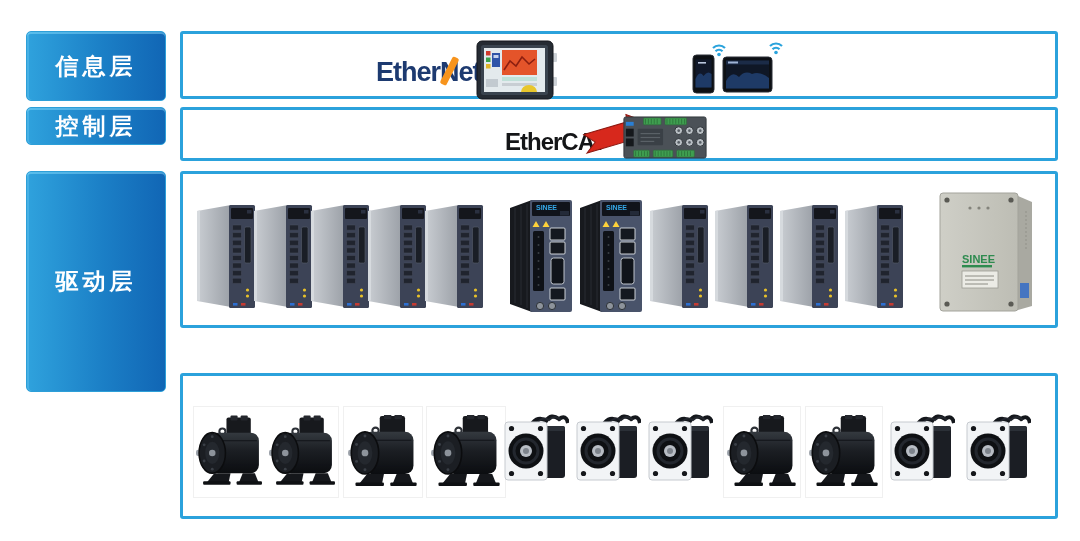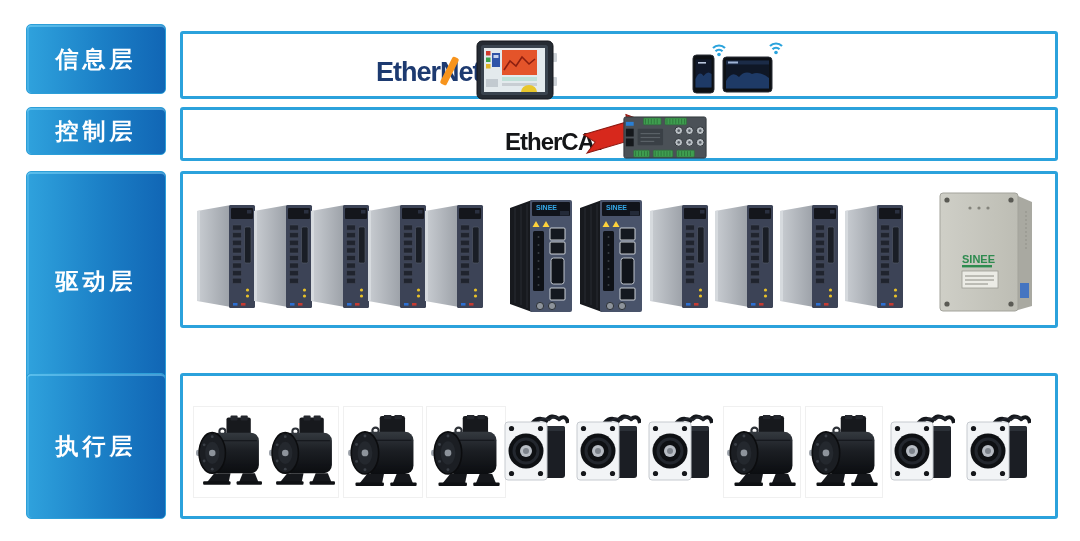--- a/index.html
+++ b/index.html
@@ -61,21 +61,21 @@
         <stop offset="0" stop-color="#c9cdd2"></stop>
           <stop offset="1" stop-color="#9ba0a7"></stop>
       </linearGradient>
       <linearGradient id="lg-beige" x1="0" y1="0" x2="1" y2="0">
         <stop offset="0" stop-color="#cfcfc7"></stop>
           <stop offset="1" stop-color="#bdbdb4"></stop>
       </linearGradient>
     </defs>
   </svg>
 
-  <div class="layer-label" style="top:24px;height:70px;text-align:center;">信息层</div>
+  <div class="layer-label" style="top:31px;height:70px;text-align:center;">信息层</div>
   <div class="layer-box" style="top:31px;height:68px;" id="box-info">
       <div class="dev " style="left:193px;top:22px;width:102px;height:34px;">
         <div class="eth-logo">
           <span class="eth-text">EtherNet</span>
           <span class="eth-slash"></span>
         </div>
       </div>
       <div class="dev " style="left:292px;top:5px;width:84px;height:62px;">
         <svg viewBox="0 0 84 62" preserveAspectRatio="xMidYMid meet">
     <rect x="77" y="14" width="5" height="9" rx="1" fill="#cdd2d7"></rect>
@@ -112,21 +112,21 @@
     <rect x="39" y="19.5" width="10" height="2" fill="#9fb4d6"></rect>
     <path d="M37,39 q6,-11 13,-4 q6,-7 13,-3 q8,-3 17,4 v10.5 h-43 z" fill="#1e3a66"></path>
 
     <path d="M81,4 a8.5,8.5 0 0 1 12,0" stroke="#2aa3dc" stroke-width="2.2" fill="none"></path>
     <path d="M83.5,7.2 a5,5 0 0 1 7,0" stroke="#2aa3dc" stroke-width="2.2" fill="none"></path>
     <circle cx="87" cy="10.5" r="1.8" fill="#2aa3dc"></circle>
   </svg>
       </div>
     </div>
 
-  <div class="layer-label" style="top:107px;height:48px;">控制层</div>
+  <div class="layer-label" style="top:107px;height:38px;">控制层</div>
   <div class="layer-box" style="top:107px;height:54px;" id="box-control">
       <div class="dev " style="left:322px;top:10px;width:120px;height:40px;">
         <div class="ecat-logo">
           <span class="ecat-text">EtherCAT</span>
            <svg class="ecat-arrow" viewBox="0 0 62 32">
              <path d="M0,11 L36,7 L36,1 L60,15 L36,29 L36,22 L0,26 L8,18.5 Z" fill="#d7281c" stroke="#8e1810" stroke-width="0.8"></path>
            </svg>
         </div>
       </div>
       <div class="dev " style="left:438px;top:5px;width:88px;height:45px;">
@@ -460,21 +460,20 @@
     <rect x="26" y="74" width="30" height="2.4" fill="#2e8b4f"></rect>
     <rect x="26" y="80" width="36" height="17" fill="#ebebe5" stroke="#9c9c94" stroke-width="0.8"></rect>
     <line x1="29" y1="85" x2="58" y2="85" stroke="#8c8c84" stroke-width="1"></line>
     <line x1="29" y1="89" x2="58" y2="89" stroke="#8c8c84" stroke-width="1"></line>
     <line x1="29" y1="93" x2="52" y2="93" stroke="#8c8c84" stroke-width="1"></line>
     <rect x="84" y="92" width="9" height="15" fill="#3a6fc4" opacity="0.9"></rect>
   </svg>
       </div>
     </div>
 
-  <div class="layer-label" style="top:373px;height:146px;">执行层</div>
   <div class="layer-box" style="top:373px;height:146px;" id="box-exec">
       <div class="tile" style="left:10px;top:30px;width:146px;height:92px;">
         <svg viewBox="0 0 70 70" preserveAspectRatio="xMidYMid meet">
     <rect x="32" y="1" width="24" height="17" rx="2" fill="#17191d"></rect>
     <rect x="36" y="-1" width="7" height="5" rx="1" fill="#24272d"></rect>
     <rect x="46" y="-1" width="7" height="5" rx="1" fill="#24272d"></rect>
     <circle cx="28" cy="15" r="3" fill="none" stroke="#2c3036" stroke-width="2"></circle>
     <rect x="16" y="16" width="48" height="40" rx="8" fill="url(#lg-motor)"></rect>
     <line x1="20" y1="24" x2="62" y2="24" stroke="#101318" stroke-width="1"></line>
     <line x1="20" y1="48" x2="62" y2="48" stroke="#101318" stroke-width="1"></line>

